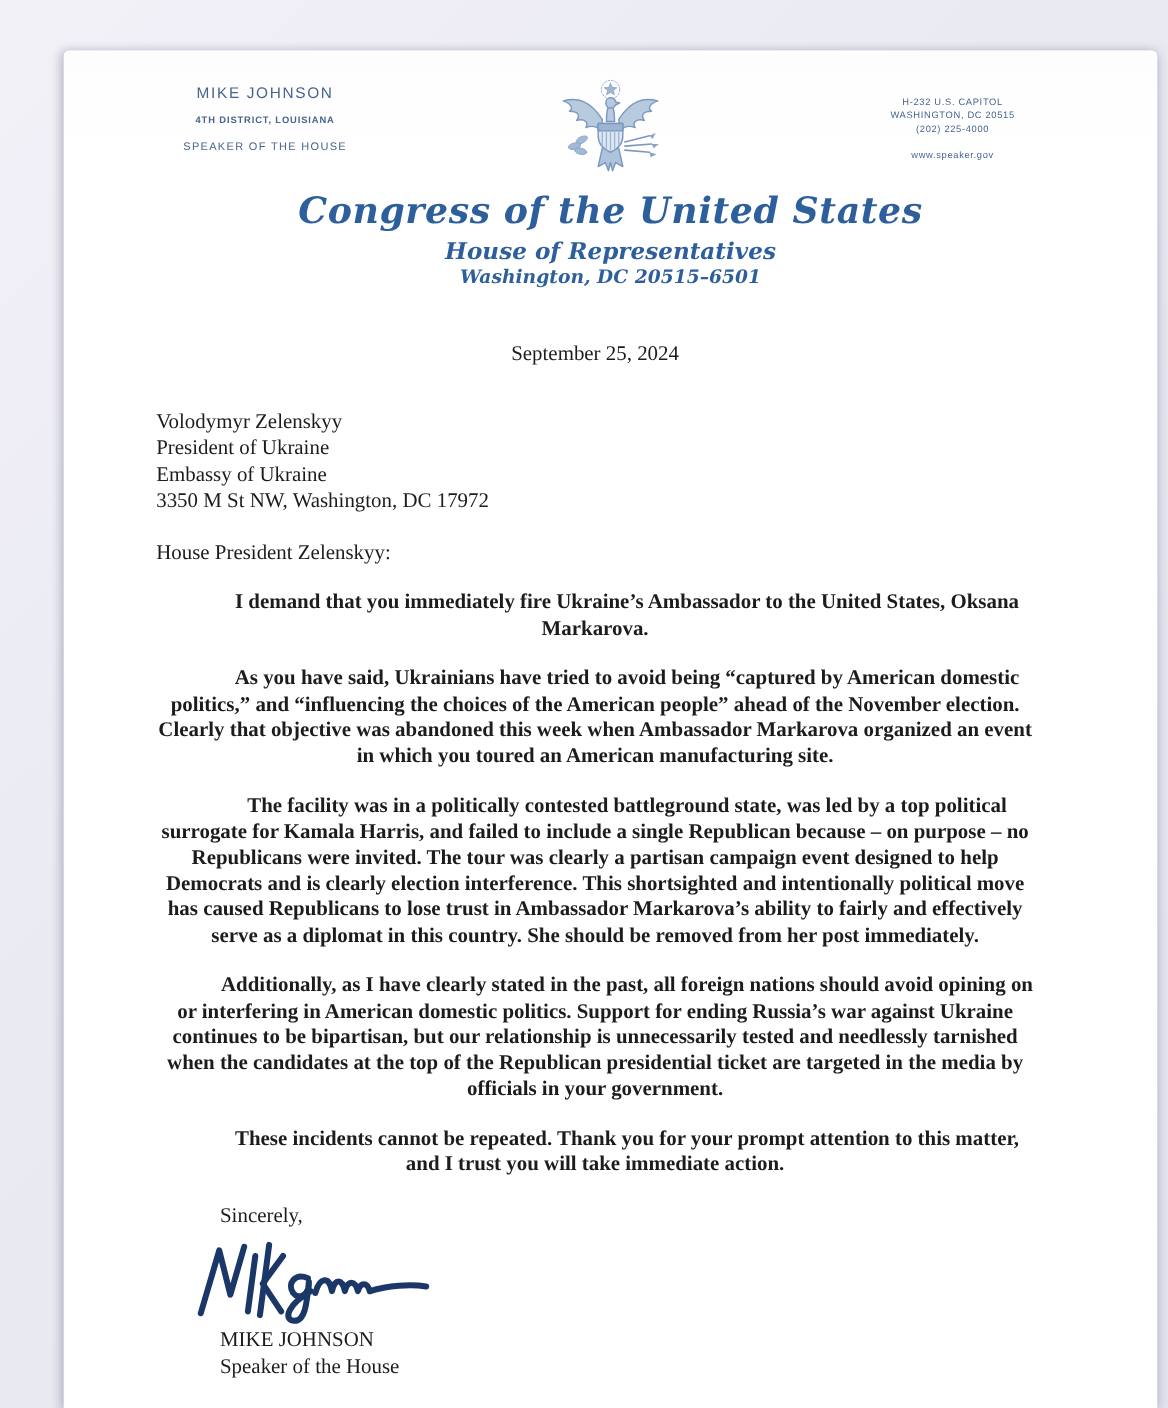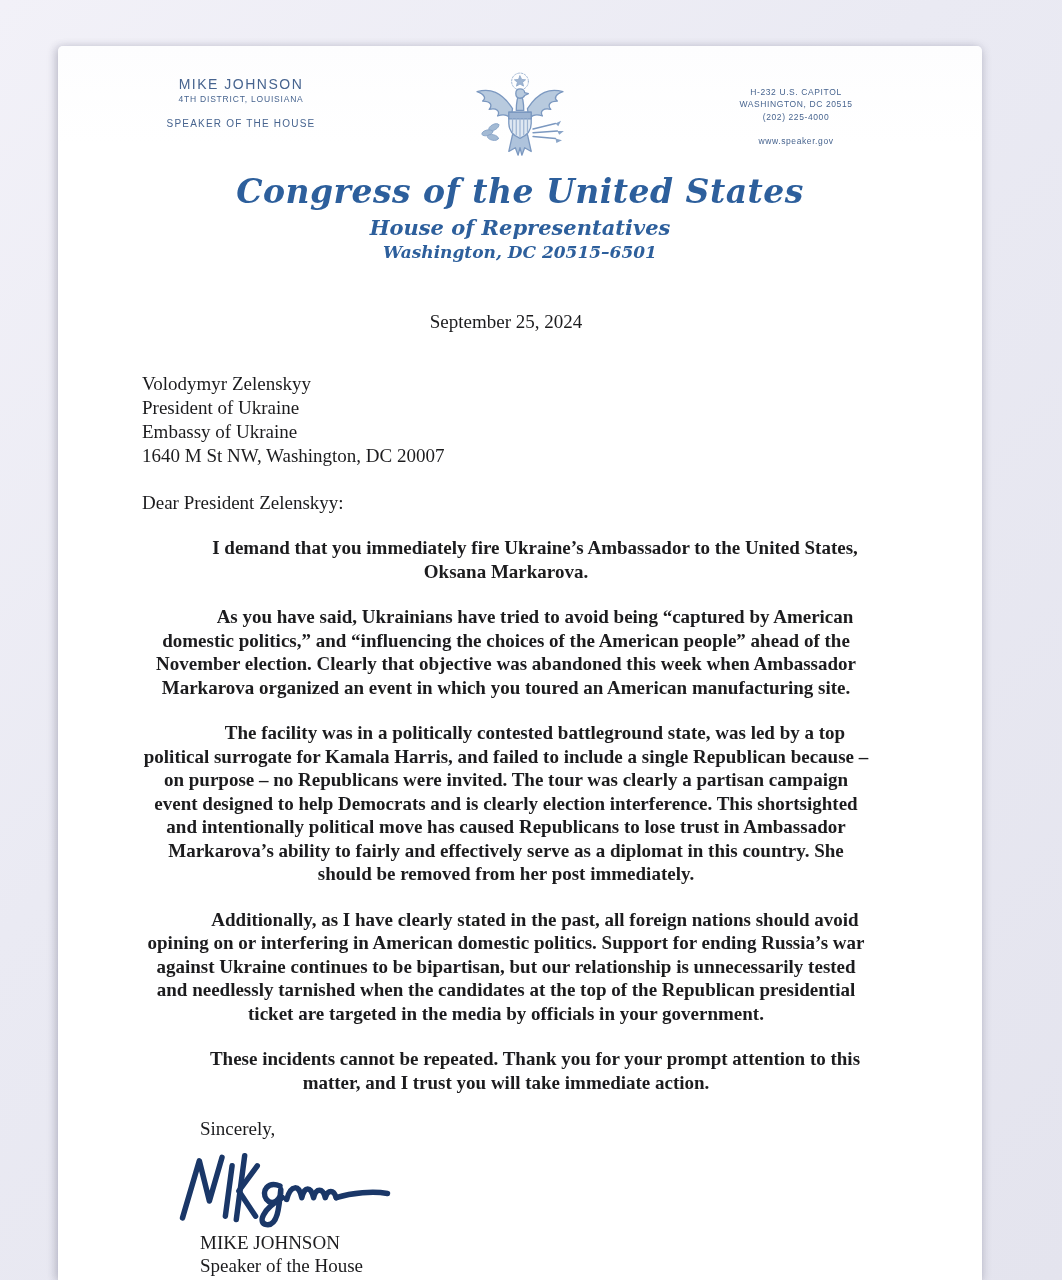--- a/index.html
+++ b/index.html
@@ -10,35 +10,35 @@
     overflow: hidden;
     position: relative;
   }
   .backdrop {
     position: absolute; inset: 0;
     background: linear-gradient(135deg, #f2f1f8 0%, #eaeaf3 40%, #e4e4ee 100%);
   }
   .paper {
     position: absolute;
     left: 58px; top: 46px;
-    width: 924px; height: 1234px;
+    width: 994px; height: 1234px;
     background: linear-gradient(180deg, #fdfdfe 0%, #ffffff 8%, #ffffff 100%);
     border-radius: 5px 5px 0 0;
     box-shadow: 0 2px 10px rgba(60,60,90,0.28), -4px 0 8px rgba(60,60,90,0.10);
     padding: 22px 0 0 0;
   }
   
   .letterhead { position: relative; height: 100px; }
   .lh-left {
     position: absolute; left: 58px; top: 8px; width: 250px;
     text-align: center; color: #47648f;
     font-family: "Liberation Sans", sans-serif;
   }
   .lh-left .lh-name { font-size: 14px; letter-spacing: 1.5px; font-weight: 500; }
-  .lh-left .lh-district { font-size: 8.5px; letter-spacing: 0.8px; margin-top: 2px; }
+  .lh-left .lh-district { font-size: 8.5px; letter-spacing: 0.8px; margin-top: 12px; font-weight: bold; }
   .lh-left .lh-title { font-size: 10px; letter-spacing: 1.2px; margin-top: 14px; }
   .lh-right {
     position: absolute; right: 76px; top: 18px; width: 220px;
     text-align: center; color: #47648f;
     font-family: "Liberation Sans", sans-serif;
     font-size: 8.5px; letter-spacing: 0.6px; line-height: 1.45;
   }
   .lh-right .lh-web { margin-top: 12px; }
   .seal {
     position: absolute; left: 50%; top: 0; transform: translateX(-50%);
@@ -147,24 +147,24 @@
   </div>
 
   <div class="letter">
 
     <div class="date-line">September 25, 2024</div>
 
     <div class="recipient">
       <div>Volodymyr Zelenskyy</div>
       <div>President of Ukraine</div>
       <div>Embassy of Ukraine</div>
-      <div>1640 M St NW, Washington, DC 20007</div>
+      <div>3350 M St NW, Washington, DC 17972</div>
     </div>
 
-    <div class="salutation">Dear President Zelenskyy:</div>
+    <div class="salutation">House President Zelenskyy:</div>
 
     <div class="para">I demand that you immediately fire Ukraine’s Ambassador to the United States, Oksana Markarova.</div>
     <div class="para">As you have said, Ukrainians have tried to avoid being “captured by American domestic politics,” and “influencing the choices of the American people” ahead of the November election. Clearly that objective was abandoned this week when Ambassador Markarova organized an event in which you toured an American manufacturing site.</div>
     <div class="para">The facility was in a politically contested battleground state, was led by a top political surrogate for Kamala Harris, and failed to include a single Republican because – on purpose – no Republicans were invited. The tour was clearly a partisan campaign event designed to help Democrats and is clearly election interference. This shortsighted and intentionally political move has caused Republicans to lose trust in Ambassador Markarova’s ability to fairly and effectively serve as a diplomat in this country. She should be removed from her post immediately.</div>
     <div class="para">Additionally, as I have clearly stated in the past, all foreign nations should avoid opining on or interfering in American domestic politics. Support for ending Russia’s war against Ukraine continues to be bipartisan, but our relationship is unnecessarily tested and needlessly tarnished when the candidates at the top of the Republican presidential ticket are targeted in the media by officials in your government.</div>
     <div class="para">These incidents cannot be repeated. Thank you for your prompt attention to this matter, and I trust you will take immediate action.</div>
 
     <div class="closing">Sincerely,</div>
 
     <div class="signature-block">

